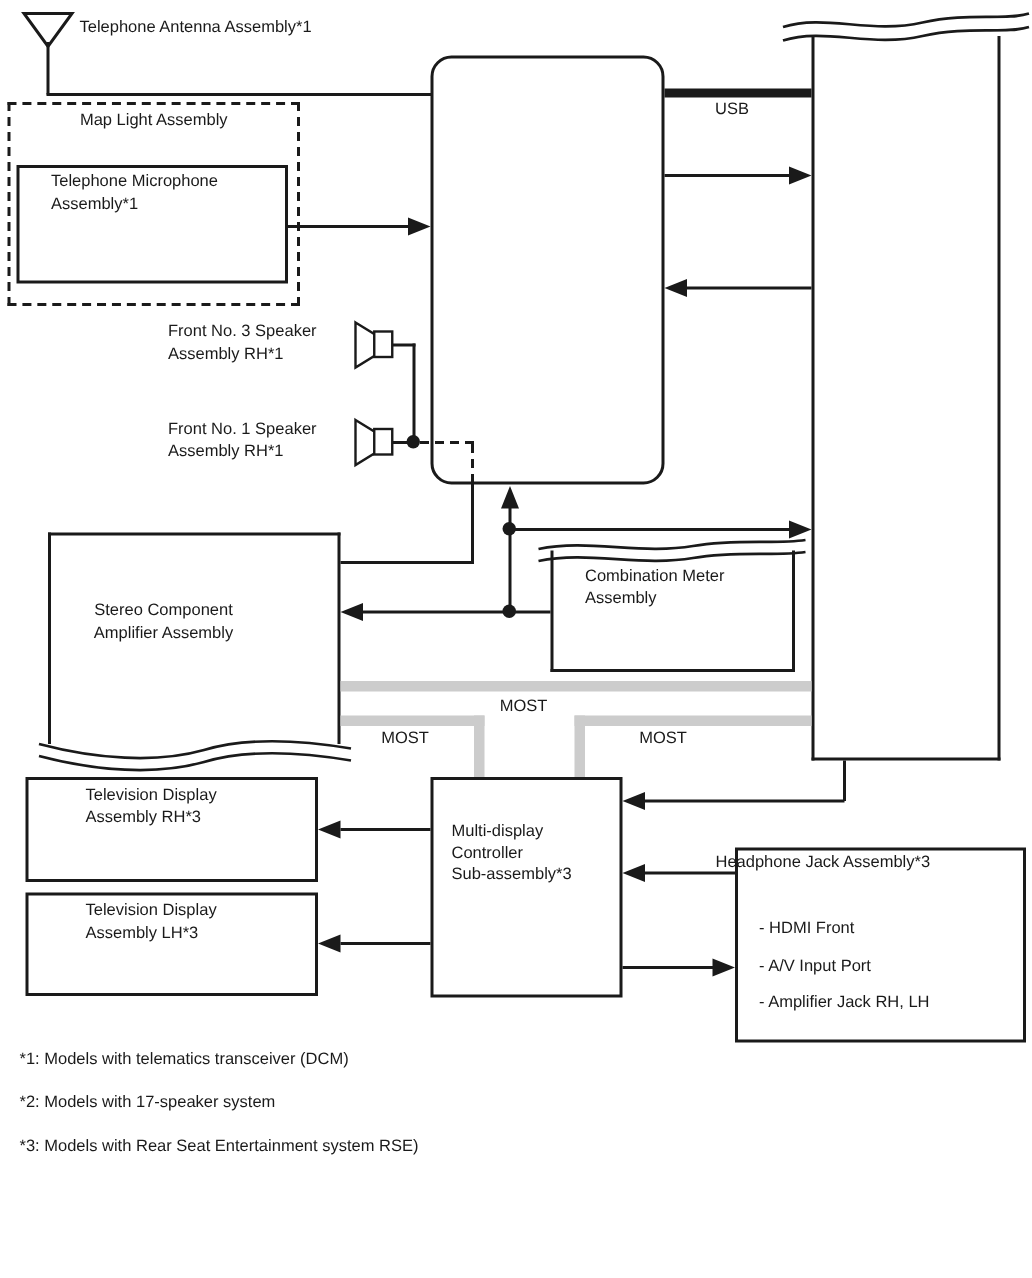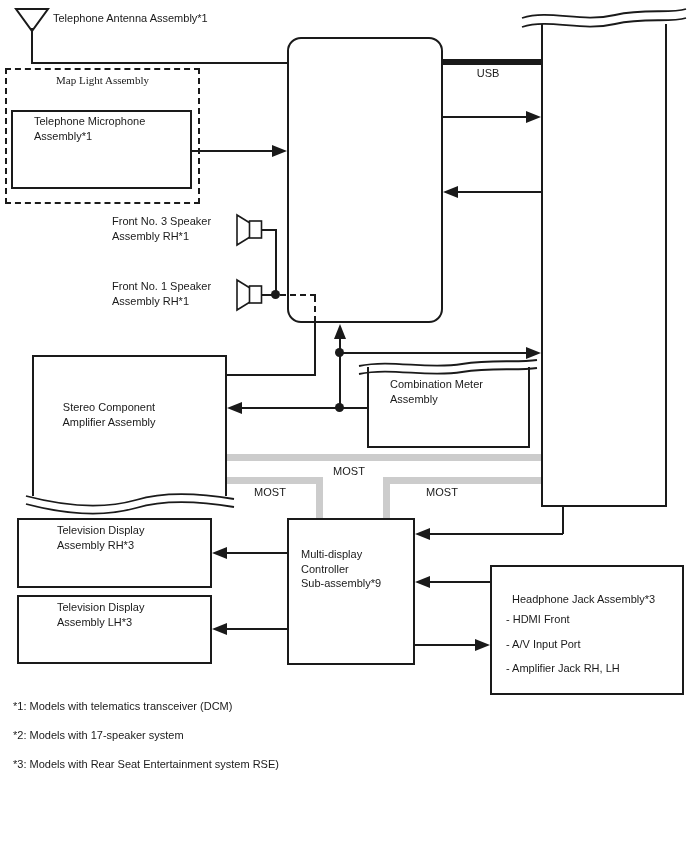--- a/index.html
+++ b/index.html
@@ -37,21 +37,21 @@
 <div class="canvas">
 
   <svg style="left:14px;top:7px;" width="36" height="26">
     <polygon points="2,2 34,2 18,24" fill="#ffffff" stroke="#1a1a1a" stroke-width="2"></polygon>
   </svg>
   <div class="vline" style="left:31px;top:28px;height:35px;"></div>
   <div class="hline" style="left:31px;top:62px;width:257px;"></div>
   <div class="label" style="left:53px;top:11px;">Telephone Antenna Assembly*1</div>
 
   <div class="box dashed" style="left:5px;top:68px;width:195px;height:136px;"></div>
-  <div class="label center" style="left:5px;top:73px;width:195px;font-family:Liberation Serif, serif;">Map Light Assembly</div>
+  <div class="label center" style="left:5px;top:73px;width:195px;">Map Light Assembly</div>
   <div class="box" style="left:11px;top:110px;width:181px;height:79px;"></div>
   <div class="label" style="left:34px;top:114px;">Telephone Microphone
 Assembly*1</div>
   <div class="hline" style="left:192px;top:150px;width:81px;"></div>
   <div class="head-right" style="left:272px;top:145px;"></div>
 
   <div class="box" style="left:287px;top:37px;width:156px;height:286px;border-radius:14px;"></div>
 
   <svg style="left:520px;top:4px;" width="168" height="30">
     <path d="M2,14 C30,5 60,19 95,11 C125,4 150,10 166,5" fill="none" stroke="#1a1a1a" stroke-width="1.8"></path>
@@ -127,33 +127,33 @@
   <div class="box" style="left:17px;top:518px;width:195px;height:70px;"></div>
   <div class="label" style="left:57px;top:523px;">Television Display
 Assembly RH*3</div>
   <div class="box" style="left:17px;top:595px;width:195px;height:69px;"></div>
   <div class="label" style="left:57px;top:600px;">Television Display
 Assembly LH*3</div>
 
   <div class="box" style="left:287px;top:518px;width:128px;height:147px;"></div>
   <div class="label" style="left:301px;top:547px;">Multi-display
 Controller
-Sub-assembly*9</div>
+Sub-assembly*3</div>
 
   <div class="hline" style="left:227px;top:552px;width:60px;"></div>
   <div class="head-left" style="left:212px;top:547px;"></div>
   <div class="hline" style="left:227px;top:628px;width:60px;"></div>
   <div class="head-left" style="left:212px;top:623px;"></div>
 
   <div class="vline" style="left:562px;top:507px;height:27px;"></div>
   <div class="hline" style="left:430px;top:533px;width:133px;"></div>
   <div class="head-left" style="left:415px;top:528px;"></div>
 
   <div class="box" style="left:490px;top:565px;width:194px;height:130px;"></div>
-  <div class="label" style="left:512px;top:568px;margin-top:24px;">Headphone Jack Assembly*3</div>
+  <div class="label" style="left:477px;top:568px;">Headphone Jack Assembly*3</div>
   <div class="label" style="left:506px;top:612px;">- HDMI Front</div>
   <div class="label" style="left:506px;top:637px;">- A/V Input Port</div>
   <div class="label" style="left:506px;top:661px;">- Amplifier Jack RH, LH</div>
 
   <div class="hline" style="left:430px;top:581px;width:60px;"></div>
   <div class="head-left" style="left:415px;top:576px;"></div>
   <div class="hline" style="left:415px;top:644px;width:61px;"></div>
   <div class="head-right" style="left:475px;top:639px;"></div>
 
   <div class="label" style="left:13px;top:699px;">*1: Models with telematics transceiver (DCM)</div>

